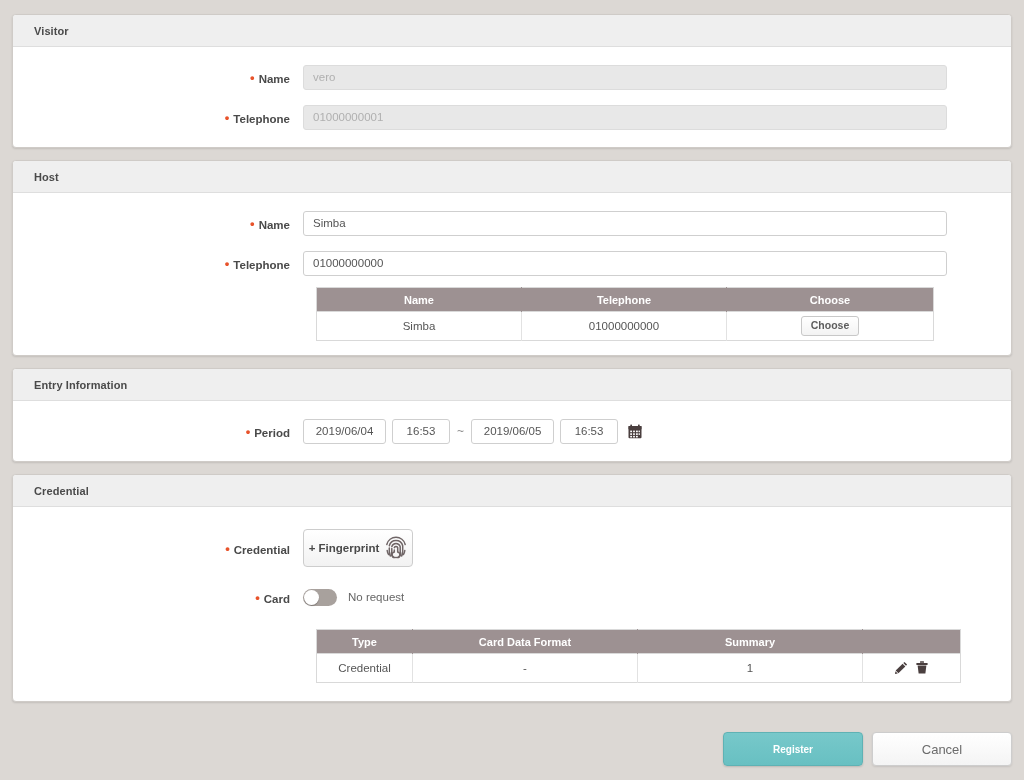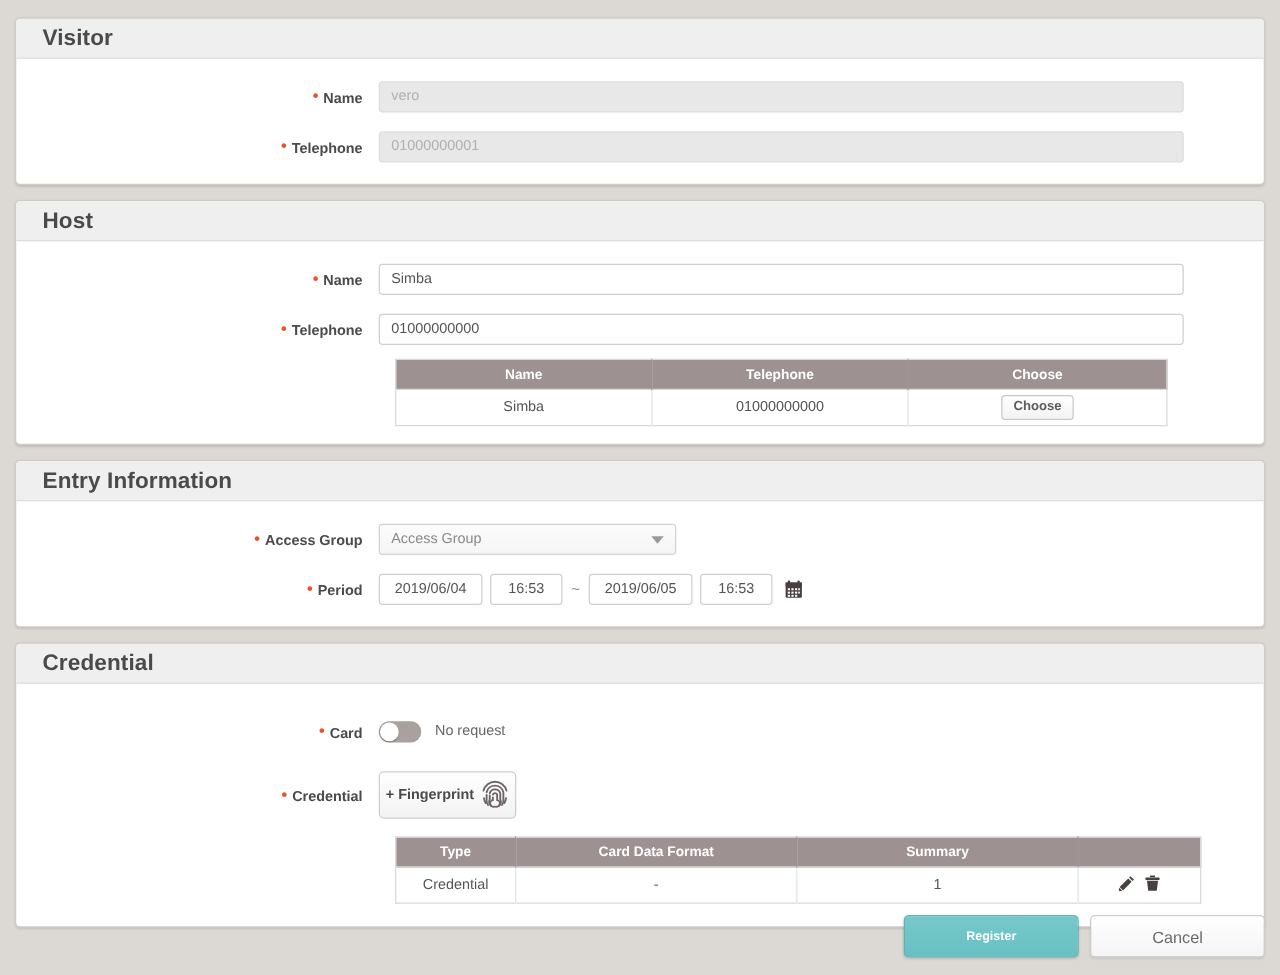--- a/index.html
+++ b/index.html
@@ -27,21 +27,21 @@
   }
   .panel-head {
     background: #efefef;
     border-bottom: 1px solid #dedede;
     height: 32px;
     display: flex;
     align-items: center;
     padding-left: 21px;
   }
   .panel-title {
-    font-size: 18px;
+    font-size: 11px;
     font-weight: bold;
     color: #4a4a4a;
     letter-spacing: .1px;
   }
   .panel-body { padding: 14px 0 14px 0; }
 
   
   .row {
     display: flex;
     align-items: center;
@@ -311,31 +311,20 @@
         </table>
       </div>
     </div>
   </div>
 
   <div class="panel">
     <div class="panel-head">
       <span class="panel-title">Entry Information</span>
     </div>
     <div class="panel-body">
-      <div class="row">
-        <div class="label">
-          <span class="req-dot">•</span><span>Access Group</span>
-        </div>
-        <div class="field">
-          <div class="sel">
-            <span>Access Group</span>
-            <span class="caret"></span>
-          </div>
-        </div>
-      </div>
       <div class="row">
         <div class="label">
           <span class="req-dot">•</span><span>Period</span>
         </div>
         <div class="field">
           <div class="dt date">2019/06/04</div>
           <div class="dt time" style="margin-left:6px;">16:53</div>
           <span class="tilde">~</span>
           <div class="dt date">2019/06/05</div>
           <div class="dt time" style="margin-left:6px;">16:53</div>
@@ -363,32 +352,20 @@
         </div>
       </div>
     </div>
   </div>
 
   <div class="panel">
     <div class="panel-head">
       <span class="panel-title">Credential</span>
     </div>
     <div class="panel-body" style="padding-top:22px;padding-bottom:18px;">
-      <div class="row" style="margin-bottom:16px;">
-        <div class="label">
-          <span class="req-dot">•</span><span>Card</span>
-        </div>
-        <div class="field">
-          <span class="toggle">
-            <span class="knob"></span>
-          </span>
-          <span class="toggle-text">No request</span>
-        </div>
-      </div>
-
       <div class="row" style="margin-bottom:14px;">
         <div class="label">
           <span class="req-dot">•</span><span>Credential</span>
         </div>
         <div class="field">
           <div class="fp-btn">
             <span>+ Fingerprint</span>
             <span>
               <svg width="22" height="24" viewBox="0 0 22 24">
                 <g fill="none" stroke="#6f6566" stroke-width="1.5" stroke-linecap="round">
@@ -398,20 +375,32 @@
                   <path d="M4.3 10.8 A6.9 6.9 0 0 1 17.7 10.8 L17.7 16 A6.9 6.9 0 0 1 16.6 21"></path>
                   <path d="M4.3 13 L4.3 16 A6.9 6.9 0 0 0 5.4 21"></path>
                   <path d="M6.8 11.6 A4.4 4.4 0 0 1 15.2 11.6 L15.2 16.5 A4.4 4.4 0 0 1 14 21.8"></path>
                   <path d="M6.8 13.4 L6.8 16.5 A4.4 4.4 0 0 0 8 21.8"></path>
                   <path d="M9.3 12.6 A1.9 1.9 0 0 1 12.7 12.6 L12.7 17 A1.9 1.9 0 0 1 11.6 22.4"></path>
                   <path d="M9.3 15 L9.3 17 A1.9 1.9 0 0 0 10.4 22.4"></path>
                 </g>
               </svg>
             </span>
           </div>
+        </div>
+      </div>
+
+      <div class="row" style="margin-bottom:16px;">
+        <div class="label">
+          <span class="req-dot">•</span><span>Card</span>
+        </div>
+        <div class="field">
+          <span class="toggle">
+            <span class="knob"></span>
+          </span>
+          <span class="toggle-text">No request</span>
         </div>
       </div>
 
       <div class="table-wrap" style="margin-top:14px;">
         <table class="tbl" style="width:644px;">
           <colgroup>
               <col style="width:96px">
               <col style="width:225px">
               <col style="width:225px">
               <col style="width:98px">

